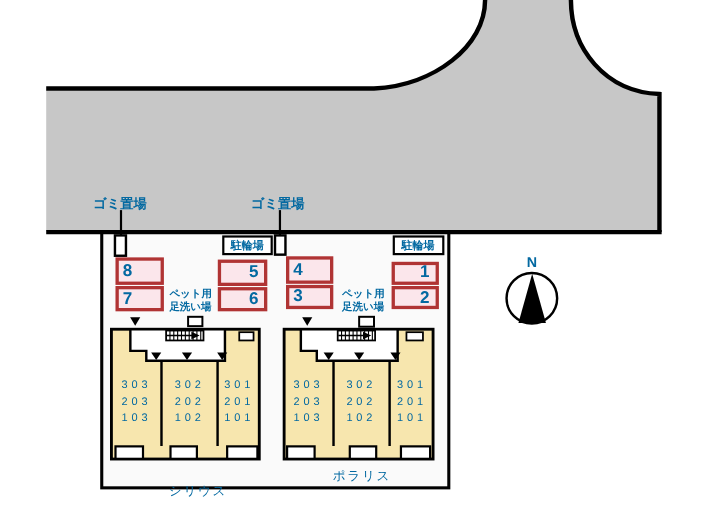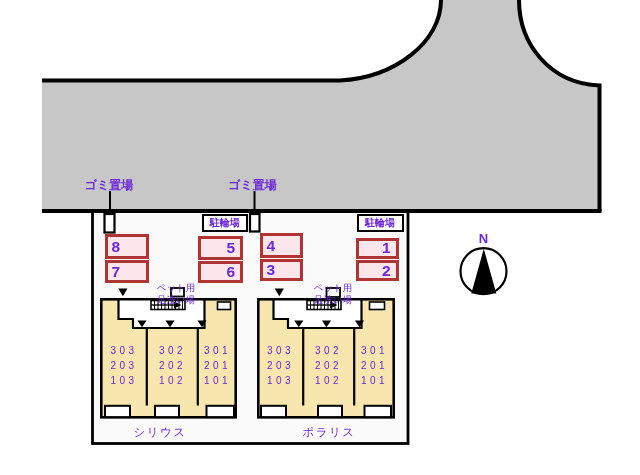--- a/index.html
+++ b/index.html
@@ -1,18 +1,18 @@
 <!DOCTYPE html>
 <html style="--road-fill: #c7c7c7; --site-fill: #fafafa; --building-fill: #f7e6ae; --parking-fill: #fbe6eb; --parking-border: #b03434; --outline: #000000;"><head>
 <meta charset="utf-8">
 <style>
   html,body{margin:0;padding:0;background:#fff;}
   .canvas{
     position:relative;width:640px;height:475px;background:#ffffff;overflow:hidden;
-    font-family:"Liberation Sans","DejaVu Sans",sans-serif;color:#6d28d9;
+    font-family:"Liberation Sans","DejaVu Sans",sans-serif;color:#0369a1;
   }
   .canvas svg{position:absolute;left:0;top:0;}
   
   .road-fill{fill:var(--road-fill);stroke:none;}
   .road-edge{fill:none;stroke:var(--outline);stroke-width:4;}
   .site{fill:var(--site-fill);stroke:var(--outline);stroke-width:2.8;}
   .whitebox{fill:#ffffff;stroke:var(--outline);}
   .bldg{fill:var(--building-fill);stroke:var(--outline);stroke-width:2.6;}
   .corridor{fill:#ffffff;stroke:var(--outline);stroke-width:2.2;}
   .thin{fill:none;stroke:var(--outline);}
@@ -28,21 +28,21 @@
     position:absolute;box-sizing:border-box;background:var(--parking-fill);
     border:3px solid var(--parking-border);display:flex;align-items:center;
     font-weight:bold;font-size:15.5px;line-height:1;
   }
   .pspace.num-left{justify-content:flex-start;padding-left:4px;}
   .pspace.num-right{justify-content:flex-end;padding-right:5px;}
   .rooms{
     position:absolute;width:52px;text-align:center;font-size:10px;
     letter-spacing:3.5px;line-height:15.3px;font-weight:500;top:342.5px;
   }
-  .petlbl{position:absolute;width:44px;text-align:center;font-weight:normal;font-size:9.5px;line-height:12px;top:262px;margin-top:20px;}
+  .petlbl{position:absolute;width:44px;font-weight:bold;font-size:9.5px;line-height:12px;top:262px;}
   .bname{position:absolute;width:80px;text-align:center;font-size:11.5px;letter-spacing:1.5px;top:424.5px;}
 </style>
 </head>
 <body>
 
 <div class="canvas">
 
   <svg width="640" height="475" viewBox="0 0 640 475">
 
     <path class="road-fill" d="M42,82 H340 C395,79 439,42 439,0 H521 C521,44 551,85 599,87 V210 H42 Z"></path>
@@ -152,17 +152,17 @@
     <div>302</div>
     <div>202</div>
     <div>102</div>
   </div>
   <div class="rooms" style="left:348.5px;">
     <div>301</div>
     <div>201</div>
     <div>101</div>
   </div>
 
-  <div class="bname" style="left:120px;">シリウス</div>
+  <div class="bname" style="left:140px;margin-top:14px;">シリウス</div>
   <div class="bname" style="left:289px;">ポラリス</div>
 
   <div class="lbl" style="left:471px;top:230.5px;width:25px;font-size:13px;">N</div>
 </div>
 
 </body></html>

